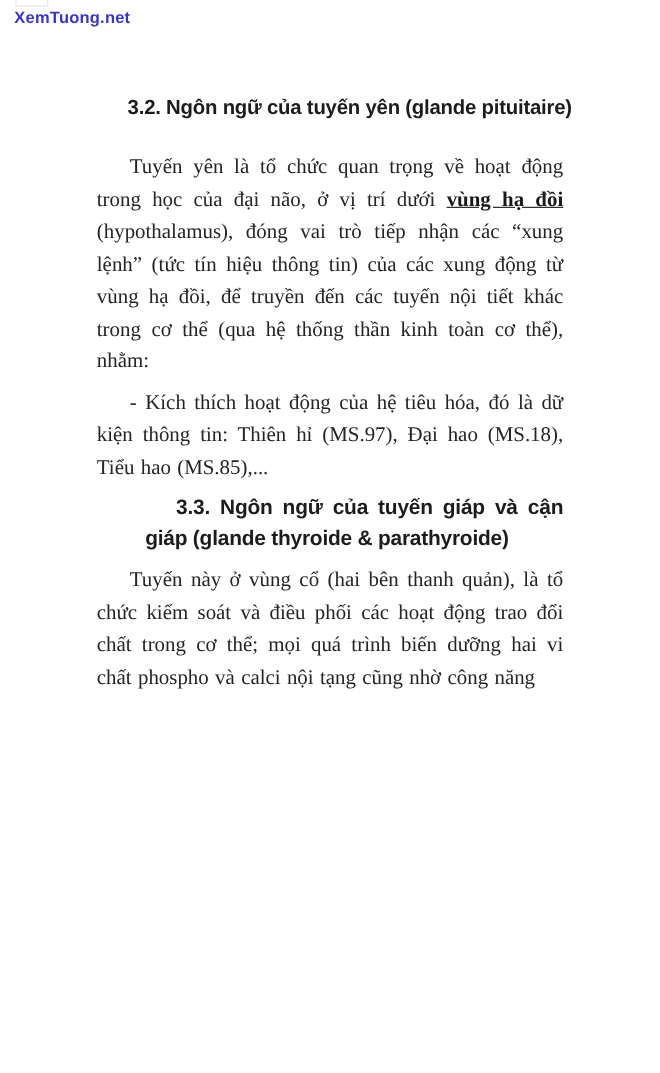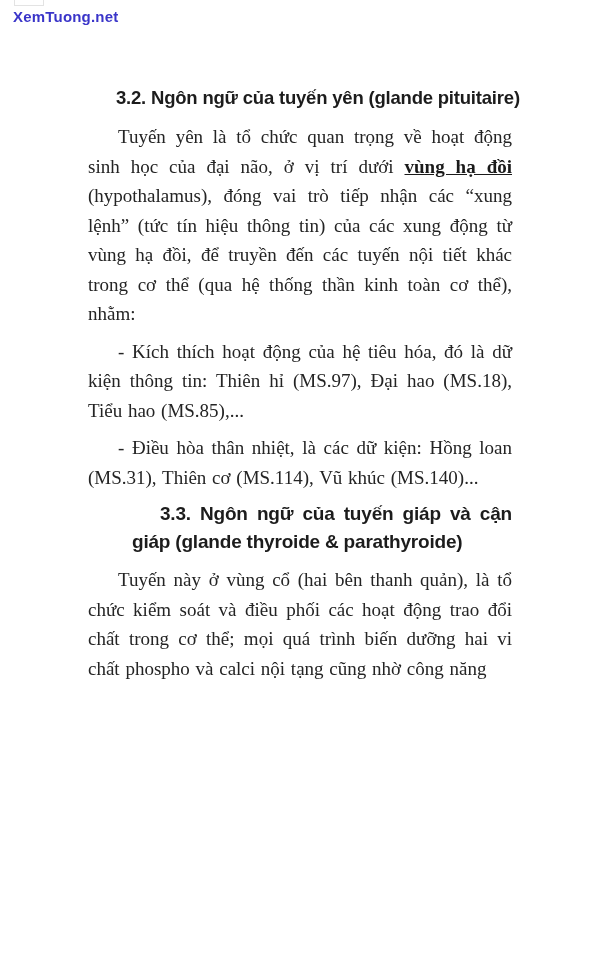--- a/index.html
+++ b/index.html
@@ -43,21 +43,21 @@
     font-weight: bold;
     font-size: 18.5px;
     line-height: 27px;
     color: #1c1c1c;
     letter-spacing: -0.2px;
     text-align: justify;
   }
   .heading-32 {
     text-indent: 28px;
     white-space: nowrap;
-    margin-bottom: 11px;
+    margin-bottom: 26px;
   }
   .heading-33 {
     text-indent: 28px;
     font-size: 19px;
     line-height: 28px;
     margin-top: 4px;
     margin-bottom: 9px;
     margin-left: 44px;
   }
 
@@ -151,27 +151,26 @@
 <div class="page">
 
   <div class="corner-artifact"></div>
 
   <div class="watermark-top">XemTuong.net</div>
 
   <div class="content">
 
     <div class="heading heading-32">3.2. Ngôn ngữ của tuyến yên (glande pituitaire)</div>
 
-    <p class="para"><span>Tuyến yên là tổ chức quan trọng về hoạt động sinh học của đại não, ở vị trí dưới </span><b>vùng hạ đồi</b><span> (hypothalamus), đóng vai trò tiếp nhận các “xung lệnh” (tức tín hiệu thông tin) của các xung động từ vùng hạ đồi, để truyền đến các tuyến nội tiết khác trong cơ thể (qua hệ thống thần kinh toàn cơ thể), nhằm:</span></p>
+    <p class="para"><span>Tuyến yên là tổ chức quan trọng về hoạt động trong học của đại não, ở vị trí dưới </span><b>vùng hạ đồi</b><span> (hypothalamus), đóng vai trò tiếp nhận các “xung lệnh” (tức tín hiệu thông tin) của các xung động từ vùng hạ đồi, để truyền đến các tuyến nội tiết khác trong cơ thể (qua hệ thống thần kinh toàn cơ thể), nhằm:</span></p>
 
     <p class="para">- Kích thích hoạt động của hệ tiêu hóa, đó là dữ kiện thông tin: Thiên hỉ (MS.97), Đại hao (MS.18), Tiểu hao (MS.85),...</p>
 
 
 
-    <p class="para">- Điều hòa thân nhiệt, là các dữ kiện: Hồng loan (MS.31), Thiên cơ (MS.114), Vũ khúc (MS.140)...</p>
 
 
     <div class="heading heading-33">3.3. Ngôn ngữ của tuyến giáp và cận giáp (glande thyroide &amp; parathyroide)</div>
 
     <p class="para">Tuyến này ở vùng cổ (hai bên thanh quản), là tổ chức kiểm soát và điều phối các hoạt động trao đổi chất trong cơ thể; mọi quá trình biến dưỡng hai vi chất phospho và calci nội tạng cũng nhờ công năng</p>
 
   </div>
 
 
   <div class="logo">

